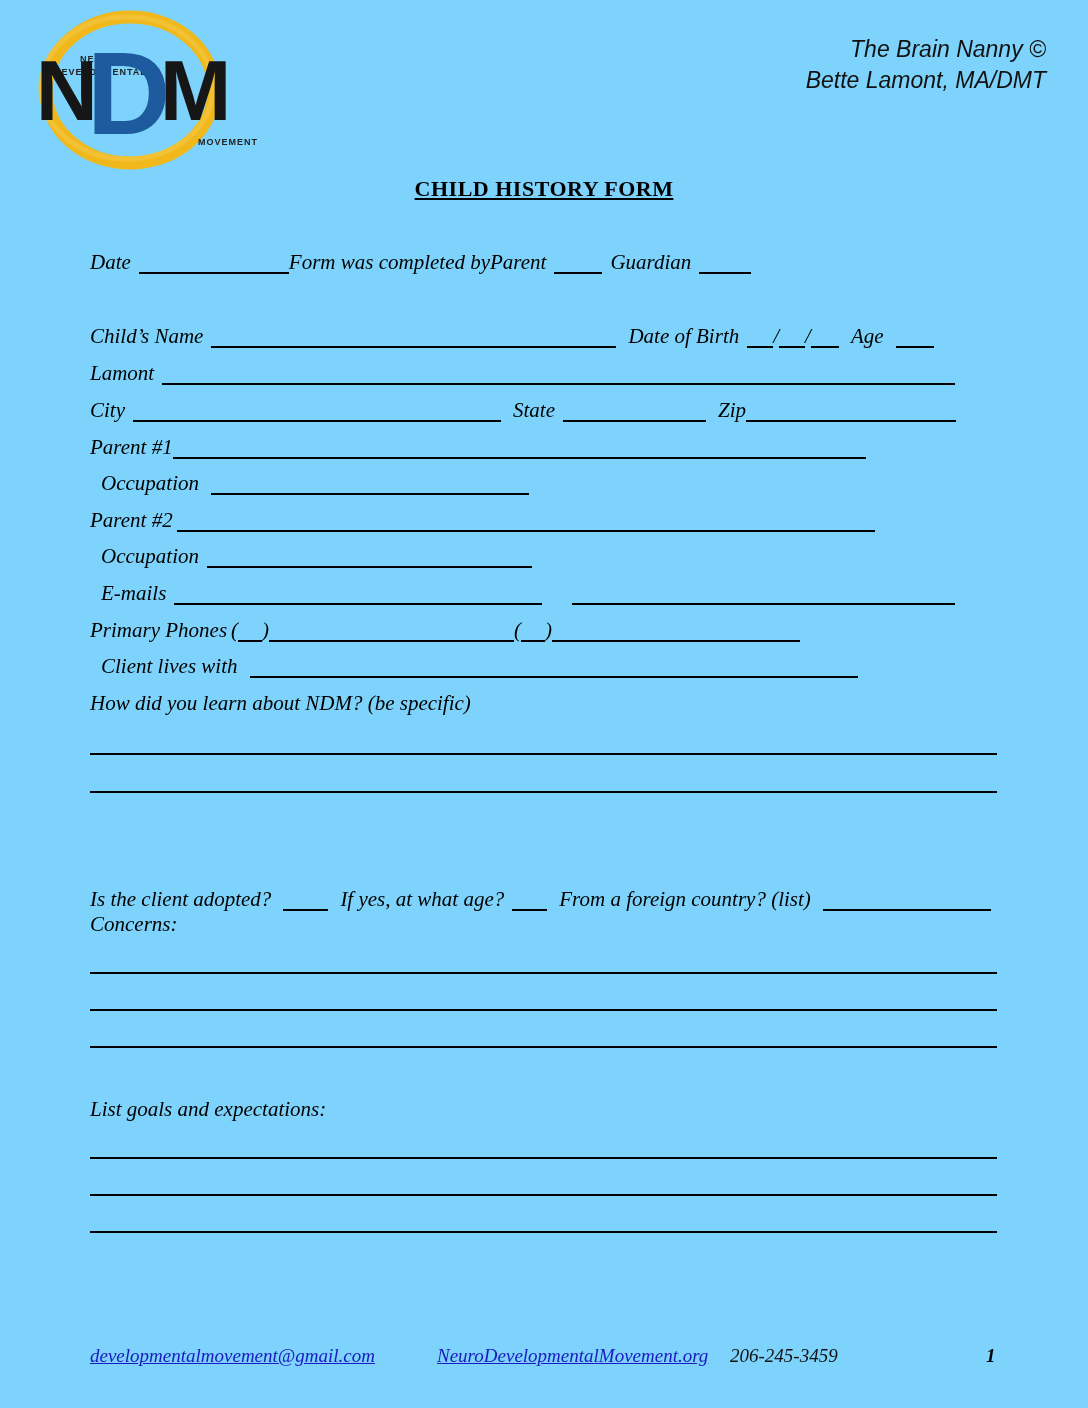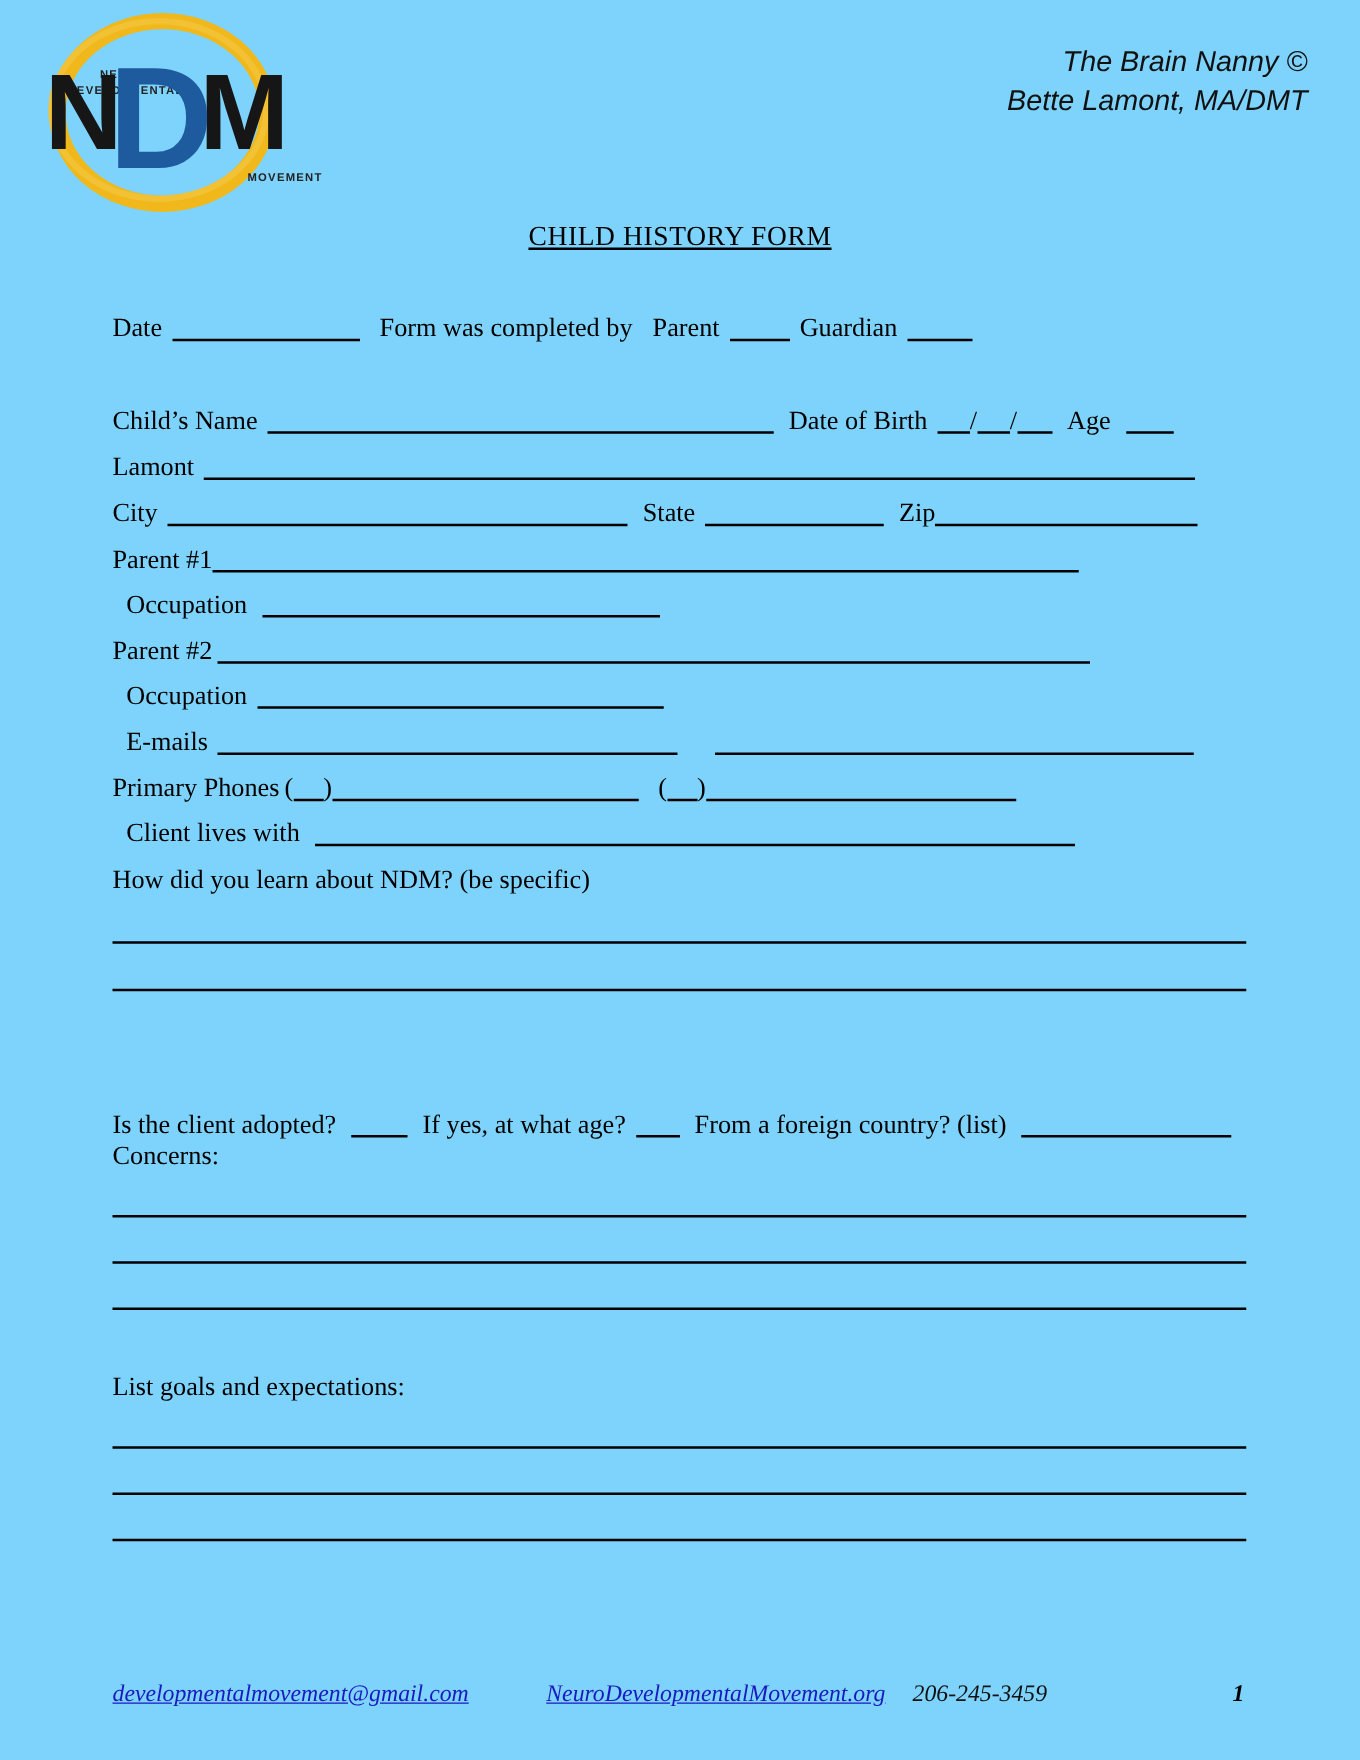--- a/index.html
+++ b/index.html
@@ -29,41 +29,41 @@
   .lg-move  { left:172px; top:127px; }
   
   .credit {
     position:absolute; right:42px; top:34px; text-align:right;
     font-family:"Liberation Sans", sans-serif; font-style:italic;
     font-size:23px; line-height:31px; color:#111;
   }
   
   .title-wrap { position:absolute; left:0; top:176px; width:100%; text-align:center; }
   .title {
-    font-weight:normal; font-size:22px; text-decoration:underline;
+    font-weight:bold; font-size:22px; text-decoration:underline;
     letter-spacing:0.5px;
     margin-top:16px;
   }
   
   .row {
-    position:absolute; left:90px; display:flex; align-items:flex-start;
-    white-space:nowrap; line-height:25px;
+    position:absolute; left:90px; display:flex; align-items:center;
+    white-space:nowrap; line-height:25px;font-style:italic;
   }
   .row span { display:inline-block; }
   .blank {
     display:inline-block; border-bottom:2px solid #000; height:21px;
   }
   .line {
     position:absolute; left:90px; width:907px; height:26px;
     border-bottom:2px solid #000;
   }
   .g4  { margin-left:4px; }
   .g8  { margin-left:8px; }
   .g12 { margin-left:12px; }
-  .g16 { margin-left:16px; }
+  .g16 { margin-left:0; }
   .g30 { margin-left:30px; }
   
   .footer { position:absolute; left:0; top:1345px; width:100%; height:30px; font-size:19px; }
   .footer .f-item { position:absolute; font-style:italic; }
   .f-link { color:#1A1AC0; text-decoration:underline; }
   .f-email { left:90px; }
   .f-site  { left:437px; }
   .f-phone { left:730px; color:#111; }
   .f-page  { left:986px; font-style:normal; font-weight:bold; }
 </style>

